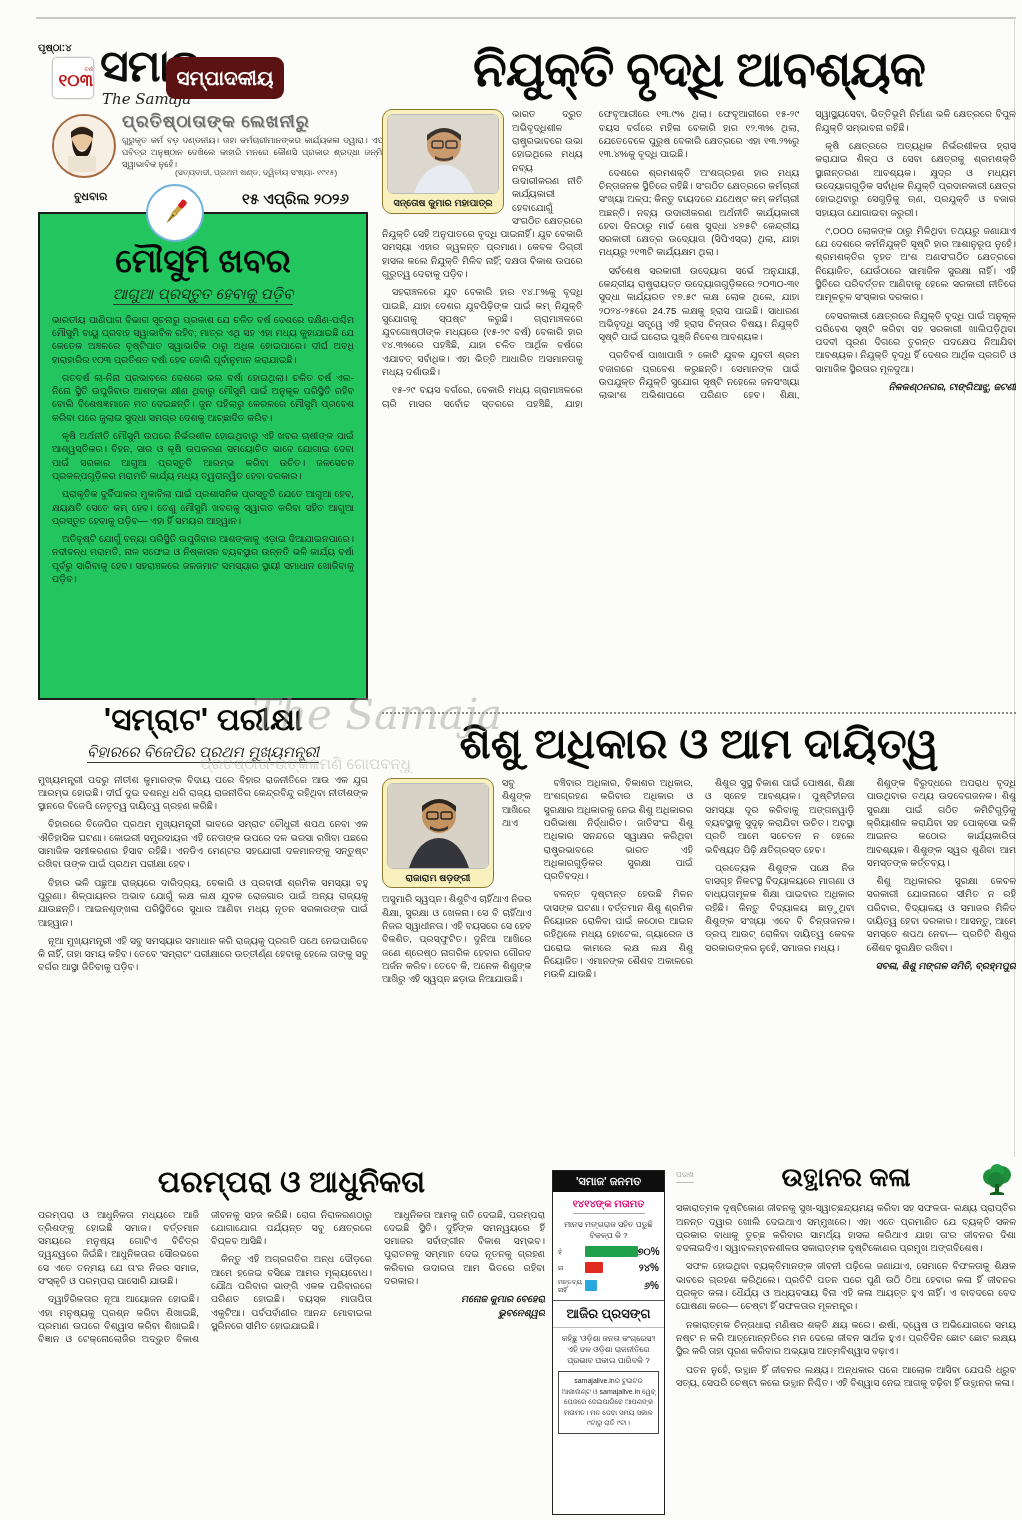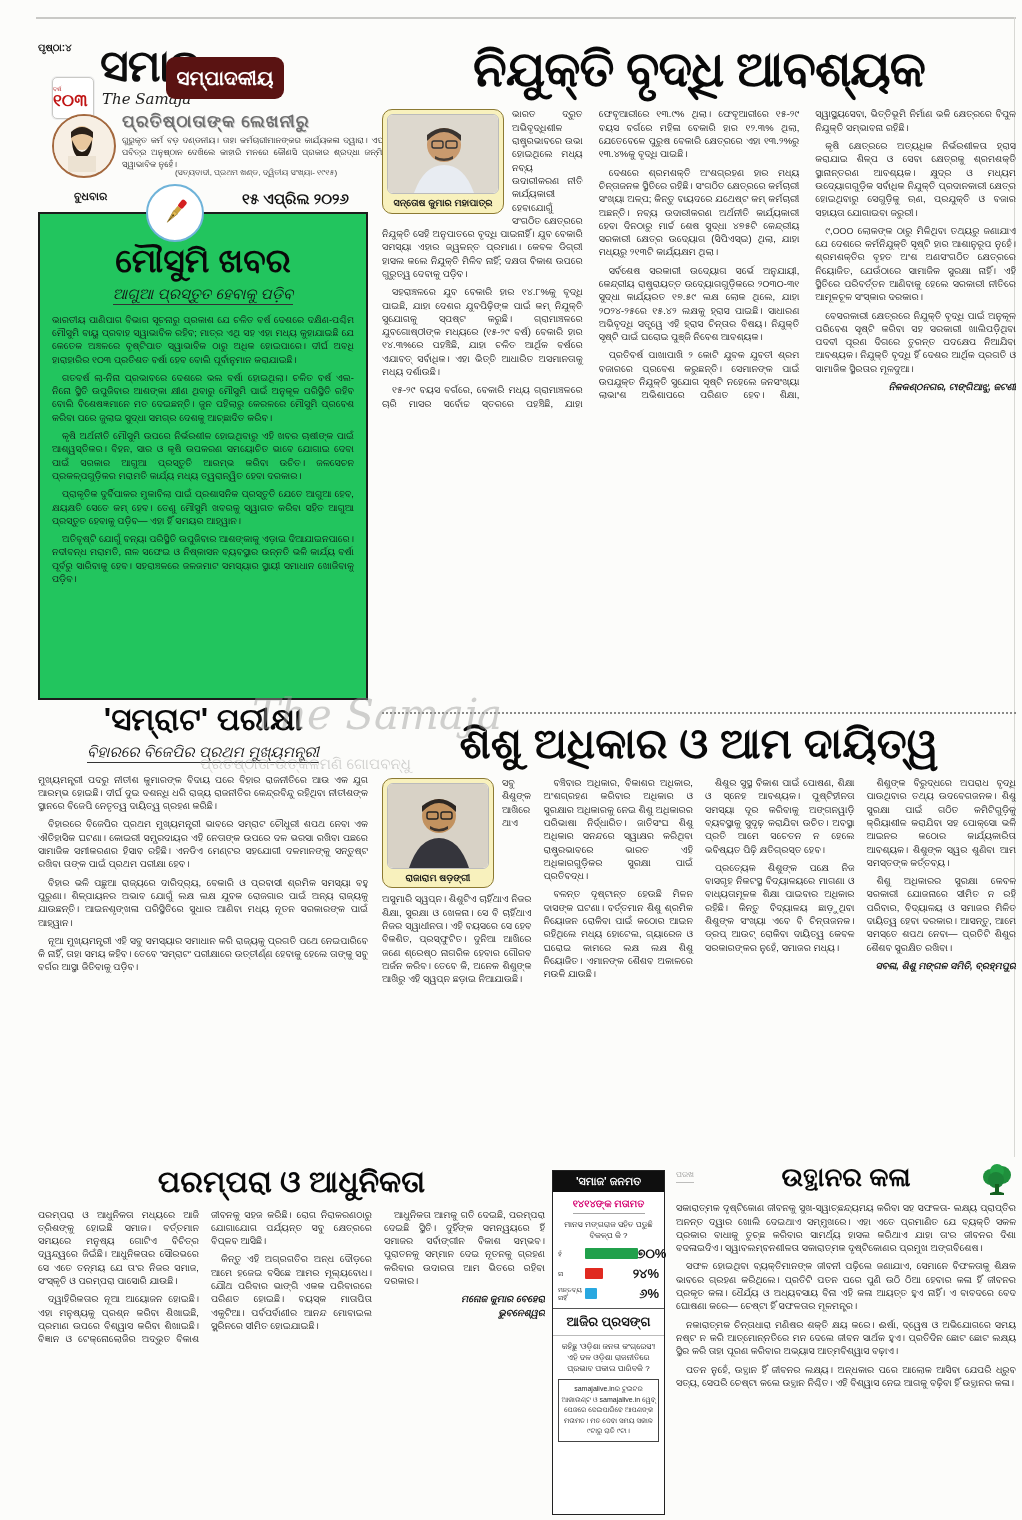--- a/index.html
+++ b/index.html
@@ -4,21 +4,21 @@
 <style>
   html,body{margin:0;padding:0;background:#e9e9e6;}
   .page{position:relative;width:1022px;height:1520px;background:#fcfcfa;margin:0 auto;
         font-family:"Liberation Sans",sans-serif;color:#111;overflow:hidden;}
   .topline{position:absolute;left:36px;top:17px;width:980px;height:0;border-top:2px solid #c9c9c6;}
   .rightline{position:absolute;left:1014px;top:17px;width:0;height:1140px;border-left:1px solid #d8d8d4;}
 
   
   .pagenum{position:absolute;left:38px;top:42px;font-size:10px;font-weight:bold;}
   .anniv{position:absolute;left:52px;top:57px;width:40px;height:40px;background:#fff;border:1px solid #c9c9c6;
-         border-radius:5px;box-shadow:0 0 0 1px #eee;display:flex;flex-direction:column;align-items:flex-start;justify-content:center;margin-top:20px;}
+         border-radius:5px;box-shadow:0 0 0 1px #eee;display:flex;flex-direction:column;align-items:flex-end;justify-content:center;}
   .anniv .t{font-size:6px;color:#b01818;line-height:1;}
   .anniv .n{font-size:17px;font-weight:bold;color:#c01414;line-height:1.05;}
   .logo{position:absolute;left:100px;top:44px;font-size:44px;font-weight:bold;letter-spacing:-1px;color:#0d0d0d;line-height:1;}
   .logosub{position:absolute;left:102px;top:90px;font-family:"DejaVu Serif",serif;font-style:italic;font-size:15px;color:#222;}
   .edbadge{position:absolute;left:166px;top:57px;width:118px;height:42px;background:#5a1312;color:#fff;
            border-radius:9px;display:flex;align-items:center;justify-content:center;font-size:20px;font-weight:bold;}
 
   
   .fport{position:absolute;left:52px;top:114px;width:60px;height:60px;border-radius:50%;border:2px solid #a4693f;
          background:#f7efe4;overflow:hidden;}
@@ -85,21 +85,21 @@
   .poll{position:absolute;left:552px;top:1170px;width:113px;height:345px;border:1.5px solid #222;
         background:#fff;box-sizing:border-box;font-size:8px;}
   .poll .bar-title{background:#0f0f0f;color:#fff;font-size:11px;font-weight:bold;text-align:center;padding:4px 0;}
   .poll .resp{color:#d4006f;font-size:10px;font-weight:bold;text-align:center;margin-top:6px;}
   .poll .resp-u{width:72px;margin:3px auto 0 auto;border-bottom:1.5px solid #a7a7a7;}
   .poll .q{font-size:8px;text-align:center;margin:6px 4px 4px 4px;line-height:1.35;}
   .chartrows{margin:4px 5px 2px 5px;}
   .crow{display:flex;align-items:center;margin:4px 0;}
   .crow .lbl{font-size:6.5px;width:27px;flex:none;}
   .crow .bar{height:11px;border-radius:1px;flex:none;}
-  .crow .pct{margin-left:auto;font-size:13px;font-weight:bold;}
+  .crow .pct{margin-left:auto;font-size:10px;font-weight:bold;}
   .todayhead{font-size:13px;font-weight:bold;text-align:center;border-top:1px solid #555;border-bottom:1px solid #bbb;
              margin-top:6px;padding:5px 0;}
   .todayq{font-size:8px;text-align:center;margin:5px 4px;line-height:1.4;}
   .howto{border:1px solid #444;margin:4px 5px;padding:4px 2px;font-size:7px;text-align:center;line-height:1.5;color:#222;}
 
   
   .utthana{position:absolute;left:676px;top:1164px;width:340px;}
   .utthana .kick{position:absolute;left:0;top:6px;font-size:8px;color:#9a9a98;border-bottom:1px solid #bdbdbb;padding-bottom:2px;}
   .utthana .hl{font-size:26px;}
   .utthana .tree{position:absolute;right:2px;top:0;}
@@ -192,21 +192,21 @@
             <path d="M47 41 Q56 46 65 41 L65 44 Q56 48 47 44 Z" fill="#4a4038"></path>
             <path d="M26 78 Q36 50 56 50 Q76 50 86 78 Z" fill="#e8ecf2"></path>
           </svg>
         </div>
         <div class="cap">ସନ୍ତୋଷ କୁମାର ମହାପାତ୍ର</div>
       </div>
       <p>ଭାରତ ଦ୍ରୁତ ଅଭିବୃଦ୍ଧିଶୀଳ ରାଷ୍ଟ୍ରଭାବରେ ଉଭା ହୋଇଥିଲେ ମଧ୍ୟ ନବ୍ୟ ଉଦାରୀକରଣ ନୀତି କାର୍ଯ୍ୟକାରୀ ହେବାଯୋଗୁଁ ସଂଗଠିତ କ୍ଷେତ୍ରରେ ନିଯୁକ୍ତି ସେହି ଅନୁପାତରେ ବୃଦ୍ଧି ପାଇନାହିଁ। ଯୁବ ବେକାରି ସମସ୍ୟା ଏହାର ଜ୍ୱଳନ୍ତ ପ୍ରମାଣ। କେବଳ ଡିଗ୍ରୀ ହାସଲ କଲେ ନିଯୁକ୍ତି ମିଳିବ ନାହିଁ; ଦକ୍ଷତା ବିକାଶ ଉପରେ ଗୁରୁତ୍ୱ ଦେବାକୁ ପଡ଼ିବ।</p>
         <p>ସହରାଞ୍ଚଳରେ ଯୁବ ବେକାରି ହାର ୧୪.୮%କୁ ବୃଦ୍ଧି ପାଇଛି, ଯାହା ଦେଶର ଯୁବପିଢ଼ିଙ୍କ ପାଇଁ କମ୍ ନିଯୁକ୍ତି ସୁଯୋଗକୁ ସ୍ପଷ୍ଟ କରୁଛି। ଗ୍ରାମାଞ୍ଚଳରେ ଯୁବଗୋଷ୍ଠୀଙ୍କ ମଧ୍ୟରେ (୧୫-୨୯ ବର୍ଷ) ବେକାରି ହାର ୧୪.୩%ରେ ପହଞ୍ଚିଛି, ଯାହା ଚଳିତ ଆର୍ଥିକ ବର୍ଷରେ ଏଯାବତ୍ ସର୍ବାଧିକ। ଏହା ଭିତ୍ତି ଆଧାରିତ ଅସମାନତାକୁ ମଧ୍ୟ ଦର୍ଶାଉଛି।</p>
         <p>୧୫-୨୯ ବୟସ ବର୍ଗରେ, ବେକାରି ମଧ୍ୟ ଗ୍ରାମାଞ୍ଚଳରେ ଚାରି ମାସର ସର୍ବୋଚ୍ଚ ସ୍ତରରେ ପହଞ୍ଚିଛି, ଯାହା ଫେବୃଆରୀରେ ୧୩.୯% ଥିଲା। ଫେବୃଆରୀରେ ୧୫-୨୯ ବୟସ ବର୍ଗରେ ମହିଳା ବେକାରି ହାର ୧୨.୩% ଥିଲା, ଯେତେବେଳେ ପୁରୁଷ ବେକାରି କ୍ଷେତ୍ରରେ ଏହା ୧୩.୨%ରୁ ୧୩.୪%କୁ ବୃଦ୍ଧି ପାଇଛି।</p>
         <p>ଦେଶରେ ଶ୍ରମଶକ୍ତି ଅଂଶଗ୍ରହଣ ହାର ମଧ୍ୟ ଚିନ୍ତାଜନକ ସ୍ଥିତିରେ ରହିଛି। ସଂଗଠିତ କ୍ଷେତ୍ରରେ କର୍ମଚାରୀ ସଂଖ୍ୟା ଅଳ୍ପ; କିନ୍ତୁ ବାୟଦରେ ଯଥେଷ୍ଟ କମ୍ କର୍ମଚାରୀ ଅଛନ୍ତି। ନବ୍ୟ ଉଦାରୀକରଣ ଅର୍ଥନୀତି କାର୍ଯ୍ୟକାରୀ ହେବା ଦିନଠାରୁ ମାର୍ଚ୍ଚ ଶେଷ ସୁଦ୍ଧା ୪୭୫ଟି କେନ୍ଦ୍ରୀୟ ସରକାରୀ କ୍ଷେତ୍ର ଉଦ୍ୟୋଗ (ସିପିଏସ୍‌ଇ) ଥିଲା, ଯାହା ମଧ୍ୟରୁ ୨୧୩ଟି କାର୍ଯ୍ୟକ୍ଷମ ଥିଲା।</p>
-        <p>ସର୍ବଶେଷ ସରକାରୀ ଉଦ୍ୟୋଗ ସର୍ଭେ ଅନୁଯାୟୀ, କେନ୍ଦ୍ରୀୟ ରାଷ୍ଟ୍ରାୟତ୍ତ ଉଦ୍ୟୋଗଗୁଡ଼ିକରେ ୨୦୩୦-୩୧ ସୁଦ୍ଧା କାର୍ଯ୍ୟରତ ୧୭.୫୯ ଲକ୍ଷ ଲୋକ ଥିଲେ, ଯାହା ୨୦୨୪-୨୫ରେ ୧୫.୪୨ ଲକ୍ଷକୁ ହ୍ରାସ ପାଇଛି। ସାଧାରଣ ଅଭିବୃଦ୍ଧି ସତ୍ତ୍ୱେ ଏହି ହ୍ରାସ ଚିନ୍ତାର ବିଷୟ। ନିଯୁକ୍ତି ସୃଷ୍ଟି ପାଇଁ ଘରୋଇ ପୁଞ୍ଜି ନିବେଶ ଆବଶ୍ୟକ।</p>
+        <p>ସର୍ବଶେଷ ସରକାରୀ ଉଦ୍ୟୋଗ ସର୍ଭେ ଅନୁଯାୟୀ, କେନ୍ଦ୍ରୀୟ ରାଷ୍ଟ୍ରାୟତ୍ତ ଉଦ୍ୟୋଗଗୁଡ଼ିକରେ ୨୦୩୦-୩୧ ସୁଦ୍ଧା କାର୍ଯ୍ୟରତ ୧୭.୫୯ ଲକ୍ଷ ଲୋକ ଥିଲେ, ଯାହା ୨୦୨୪-୨୫ରେ 24.75 ଲକ୍ଷକୁ ହ୍ରାସ ପାଇଛି। ସାଧାରଣ ଅଭିବୃଦ୍ଧି ସତ୍ତ୍ୱେ ଏହି ହ୍ରାସ ଚିନ୍ତାର ବିଷୟ। ନିଯୁକ୍ତି ସୃଷ୍ଟି ପାଇଁ ଘରୋଇ ପୁଞ୍ଜି ନିବେଶ ଆବଶ୍ୟକ।</p>
         <p>ପ୍ରତିବର୍ଷ ପାଖାପାଖି ୨ କୋଟି ଯୁବକ ଯୁବତୀ ଶ୍ରମ ବଜାରରେ ପ୍ରବେଶ କରୁଛନ୍ତି। ସେମାନଙ୍କ ପାଇଁ ଉପଯୁକ୍ତ ନିଯୁକ୍ତି ସୁଯୋଗ ସୃଷ୍ଟି ନହେଲେ ଜନସଂଖ୍ୟା ଲାଭାଂଶ ଅଭିଶାପରେ ପରିଣତ ହେବ। ଶିକ୍ଷା, ସ୍ୱାସ୍ଥ୍ୟସେବା, ଭିତ୍ତିଭୂମି ନିର୍ମାଣ ଭଳି କ୍ଷେତ୍ରରେ ବିପୁଳ ନିଯୁକ୍ତି ସମ୍ଭାବନା ରହିଛି।</p>
         <p>କୃଷି କ୍ଷେତ୍ରରେ ଅତ୍ୟଧିକ ନିର୍ଭରଶୀଳତା ହ୍ରାସ କରାଯାଇ ଶିଳ୍ପ ଓ ସେବା କ୍ଷେତ୍ରକୁ ଶ୍ରମଶକ୍ତି ସ୍ଥାନାନ୍ତରଣ ଆବଶ୍ୟକ। କ୍ଷୁଦ୍ର ଓ ମଧ୍ୟମ ଉଦ୍ୟୋଗଗୁଡ଼ିକ ସର୍ବାଧିକ ନିଯୁକ୍ତି ପ୍ରଦାନକାରୀ କ୍ଷେତ୍ର ହୋଇଥିବାରୁ ସେଗୁଡ଼ିକୁ ଋଣ, ପ୍ରଯୁକ୍ତି ଓ ବଜାର ସହାୟତା ଯୋଗାଇବା ଜରୁରୀ।</p>
         <p>୯,୦୦୦ ଲୋକଙ୍କ ଠାରୁ ମିଳିଥିବା ତଥ୍ୟରୁ ଜଣାଯାଏ ଯେ ଦେଶରେ କର୍ମନିଯୁକ୍ତି ସୃଷ୍ଟି ହାର ଆଶାନୁରୂପ ନୁହେଁ। ଶ୍ରମଶକ୍ତିର ବୃହତ ଅଂଶ ଅଣସଂଗଠିତ କ୍ଷେତ୍ରରେ ନିୟୋଜିତ, ଯେଉଁଠାରେ ସାମାଜିକ ସୁରକ୍ଷା ନାହିଁ। ଏହି ସ୍ଥିତିରେ ପରିବର୍ତ୍ତନ ଆଣିବାକୁ ହେଲେ ସରକାରୀ ନୀତିରେ ଆମୂଳଚୂଳ ସଂସ୍କାର ଦରକାର।</p>
         <p>ବେସରକାରୀ କ୍ଷେତ୍ରରେ ନିଯୁକ୍ତି ବୃଦ୍ଧି ପାଇଁ ଅନୁକୂଳ ପରିବେଶ ସୃଷ୍ଟି କରିବା ସହ ସରକାରୀ ଖାଲିପଡ଼ିଥିବା ପଦବୀ ପୂରଣ ଦିଗରେ ତୁରନ୍ତ ପଦକ୍ଷେପ ନିଆଯିବା ଆବଶ୍ୟକ। ନିଯୁକ୍ତି ବୃଦ୍ଧି ହିଁ ଦେଶର ଆର୍ଥିକ ପ୍ରଗତି ଓ ସାମାଜିକ ସ୍ଥିରତାର ମୂଳଦୁଆ।</p>
         <p class="sig">ନିଳକଣ୍ଠନଗର, ଟାଙ୍ଗିଆଝୁ, ଜଟଣୀ</p>
     </div>
   </div>
 
   <div class="dotsep"></div>
 

